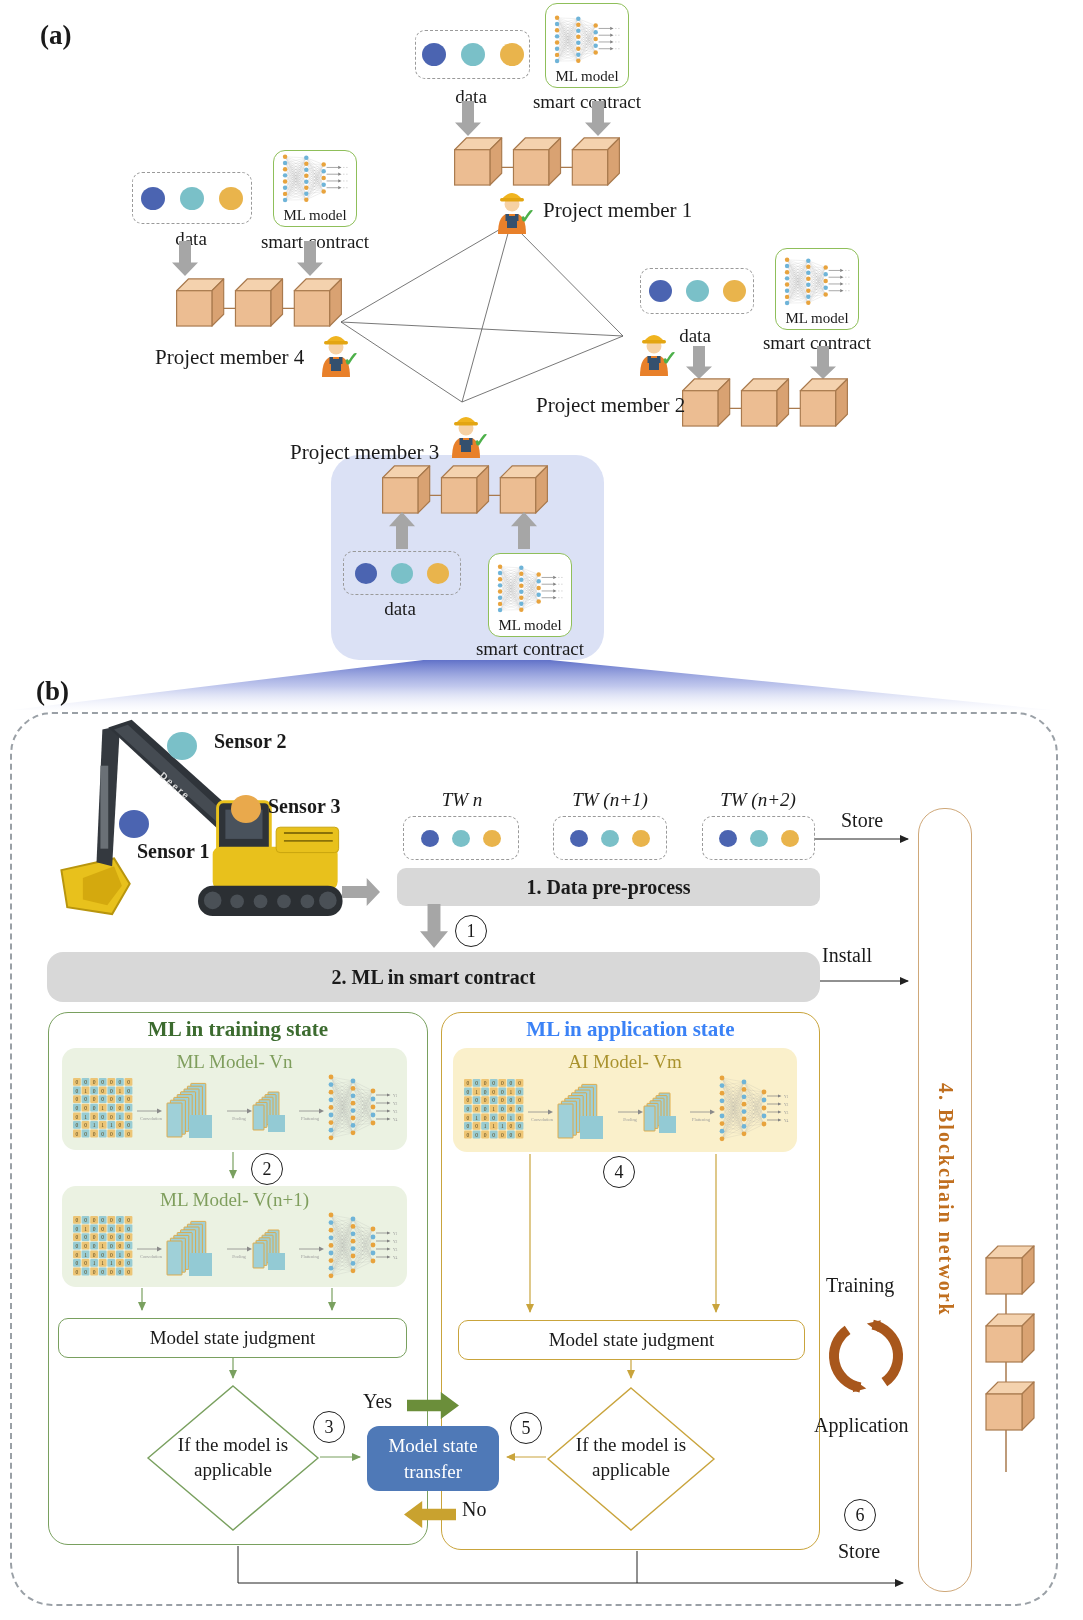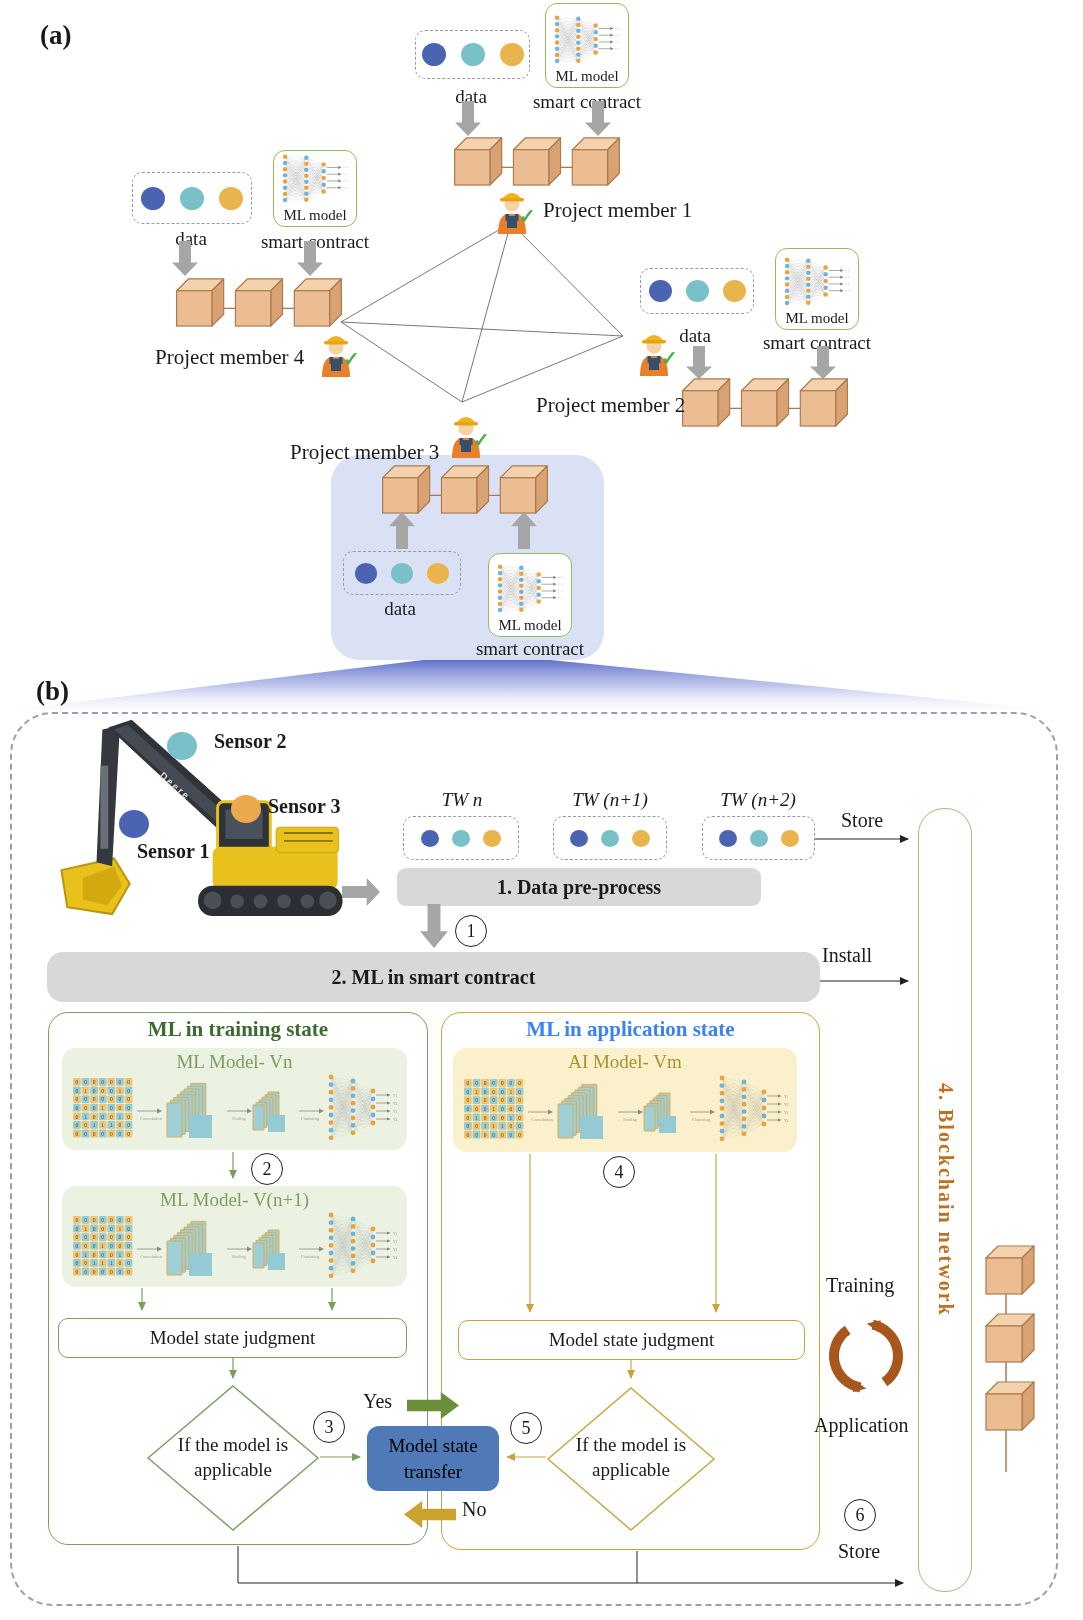--- a/index.html
+++ b/index.html
@@ -32,21 +32,21 @@
   .mtitle{font-size:19px;text-align:center;}
   .mtitle.g{color:#7f9e5d}.mtitle.y{color:#a9922d}
   .judge{background:#fff;border-radius:10px;display:flex;align-items:center;
          justify-content:center;font-size:19px;box-sizing:border-box;}
   .judge.g{border:1.2px solid #79a05f}.judge.y{border:1.2px solid #c9a43c}
   .dtext{font-size:19px;text-align:center;line-height:1.3;}
   .step-circle{width:30px;height:30px;border:1.7px solid #222;border-radius:50%;
                background:#fff;display:flex;align-items:center;justify-content:center;
                font-size:18px;z-index:6;}
   .plain{font-size:20px;white-space:nowrap;}
-  .transfer{background:#4f79b7;border-radius:12px;color:#000000;text-align:center;
+  .transfer{background:#4f79b7;border-radius:12px;color:#ffffff;text-align:center;
             font-size:19px;line-height:1.35;display:flex;align-items:center;
             justify-content:center;z-index:6;}
   .bc-bar{border:1.4px solid #cfa879;border-radius:26px;display:flex;
           align-items:center;justify-content:center;box-sizing:border-box;background:#fff;}
   .bc-text{writing-mode:vertical-rl;text-orientation:mixed;color:#c06f1f;
            font-weight:bold;font-size:20px;letter-spacing:2px;white-space:nowrap;}
   .hl-box{background:#dbe1f5;border-radius:28px;}
   .z1{z-index:1}.z2{z-index:2}.z3{z-index:3}.z4{z-index:4}.z5{z-index:5}
   svg{display:block}
 </style>
@@ -869,21 +869,21 @@
       <span class="js-dots" style="display: contents;"><span class="dot" style="width:18px;height:17px;background:#4b64b1"></span><span class="dot" style="width:18px;height:17px;background:#7ac0c8"></span><span class="dot" style="width:18px;height:17px;background:#e9b44c"></span></span>
     </div>
   <div class="abs dotbox z2" style="left:553px;top:816px;width:112px;height:42px;gap:13px">
       <span class="js-dots" style="display: contents;"><span class="dot" style="width:18px;height:17px;background:#4b64b1"></span><span class="dot" style="width:18px;height:17px;background:#7ac0c8"></span><span class="dot" style="width:18px;height:17px;background:#e9b44c"></span></span>
     </div>
   <div class="abs dotbox z2" style="left:702px;top:816px;width:111px;height:42px;gap:13px">
       <span class="js-dots" style="display: contents;"><span class="dot" style="width:18px;height:17px;background:#4b64b1"></span><span class="dot" style="width:18px;height:17px;background:#7ac0c8"></span><span class="dot" style="width:18px;height:17px;background:#e9b44c"></span></span>
     </div>
   <div class="abs plain z2" style="left:841px;top:809px">Store</div>
 
-  <div class="abs graybar z2" style="left:397px;top:868px;width:364px;height:38px">1. Data pre-process</div>
+  <div class="abs graybar z2" style="left:397px;top:868px;width:423px;height:38px">1. Data pre-process</div>
   <span class="abs z2 js-blockarrow" style="left:420px;top:904px;width:28px;height:44px">
       <svg width="28" height="44" viewBox="0 0 26 34" preserveAspectRatio="none">
         <polygon points="7,0 19,0 19,21 26,21 13,34 0,21 7,21" fill="#a6a6a6"></polygon>
       </svg>
     </span>
   <div class="abs step-circle" style="left:455px;top:915px">1</div>
   <div class="abs graybar z2" style="left:47px;top:952px;width:773px;height:50px;border-radius:16px">2. ML in smart contract</div>
   <div class="abs plain z2" style="left:822px;top:944px">Install</div>
 
   <div class="abs panel panel-green z2" style="left:48px;top:1012px;width:380px;height:533px"></div>

